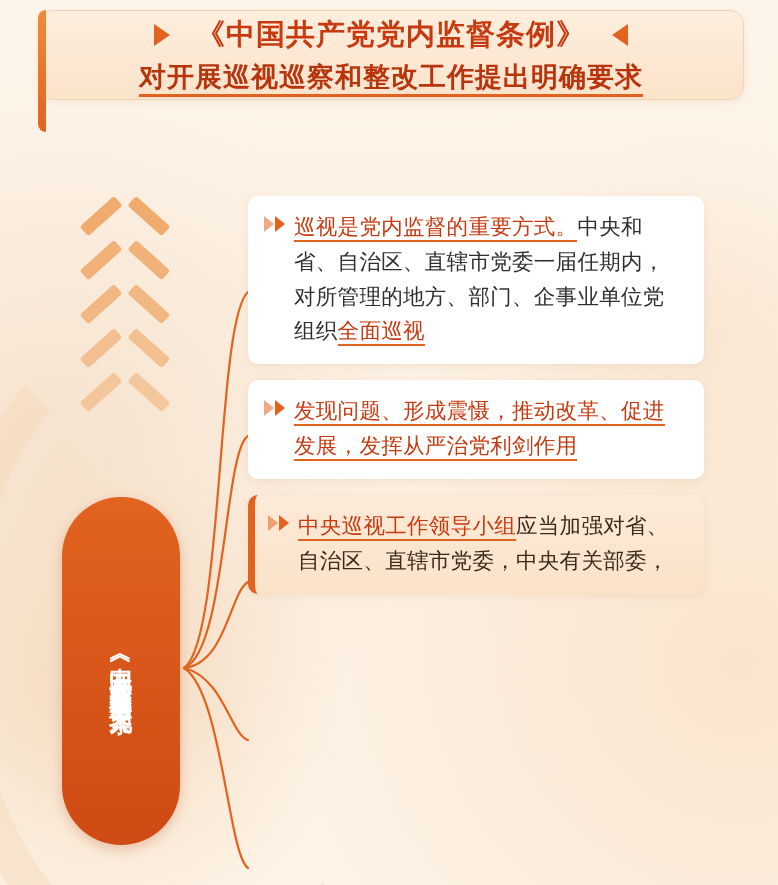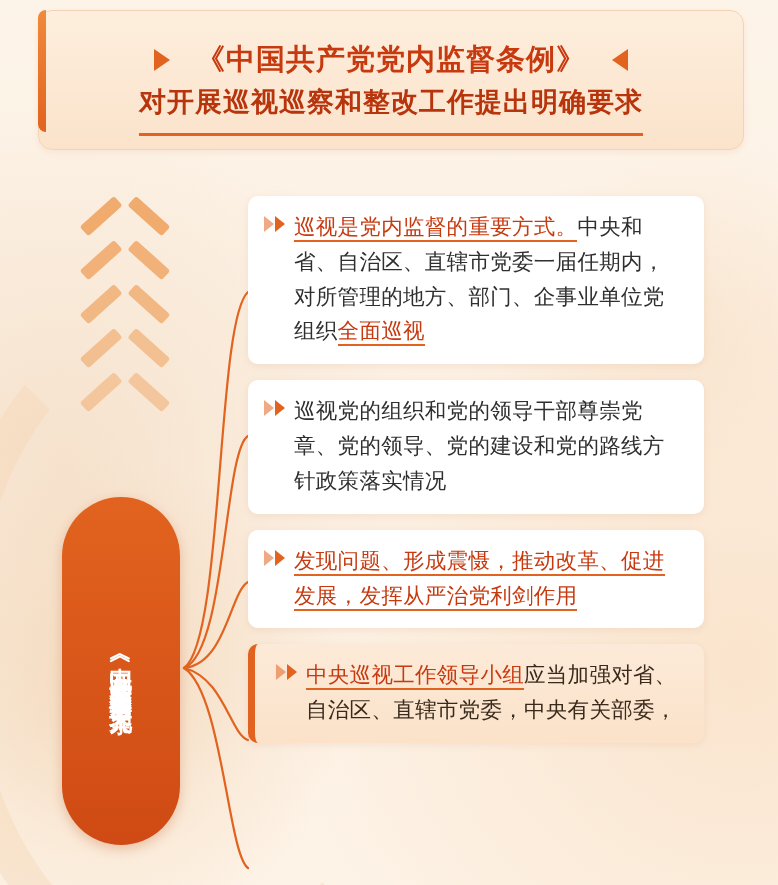--- a/index.html
+++ b/index.html
@@ -53,21 +53,21 @@
     border-right-color: transparent;
     border-top-color: transparent;
   }
 
   
   .header-wrap {
     position: absolute;
     left: 38px;
     top: 10px;
     width: 706px;
-    height: 140px;
+    height: 90px;
   }
   .header-card {
     position: absolute;
     inset: 0;
     background: linear-gradient(180deg, #fdeedd 0%, #fbe3cb 100%);
     border-radius: 14px;
     border: 1px solid #f3d4b2;
     box-shadow: 0 2px 6px rgba(206,140,86,.12);
   }
   .header-bar-left {
@@ -110,21 +110,21 @@
   }
   .title-sub {
     font-size: 27px;
     font-weight: bold;
     color: #b8340c;
     letter-spacing: 1px;
     white-space: nowrap;
   }
   .title-sub .ul {
     border-bottom: 3px solid #e2631f;
-    padding-bottom: 16px;
+    padding-bottom: 2px;
   }
 
   
   .pill {
     position: absolute;
     left: 62px;
     top: 497px;
     width: 118px;
     height: 348px;
     border-radius: 59px;
@@ -198,21 +198,21 @@
     box-shadow: 0 2px 7px rgba(190,130,90,.13);
     padding: 14px 18px 15px 16px;
     margin-bottom: 16px;
     display: flex;
     gap: 9px;
     align-items: flex-start;
   }
   .card.highlight {
     background: linear-gradient(180deg, #fcead8 0%, #fbe2c9 100%);
     border-left: 7px solid #e2631f;
-    padding-left: 21px;
+    padding-left: 13px;
     justify-content: center;
   }
   .card-arrow {
     flex: 0 0 auto;
     margin-top: 6px;
     display: flex;
     align-items: center;
     gap: 1px;
   }
   .card-arrow b {
@@ -302,29 +302,20 @@
   <div class="card">
     <span class="card-arrow">
         <b></b>
         <b></b>
       </span>
     <div class="card-text">
       <span class="em">巡视是党内监督的重要方式。</span><span>中央和省、自治区、直辖市党委一届任期内，对所管理的地方、部门、企事业单位党组织</span><span class="em">全面巡视</span>
     </div>
   </div>
 
-  <div class="card">
-    <span class="card-arrow">
-        <b></b>
-        <b></b>
-      </span>
-    <div class="card-text">
-      <span>巡视党的组织和党的领导干部尊崇党章、党的领导、党的建设和党的路线方针政策落实情况</span>
-    </div>
-  </div>
 
 
   <div class="card">
     <span class="card-arrow">
         <b></b>
         <b></b>
       </span>
     <div class="card-text">
       <span class="em">发现问题、形成震慑，推动改革、促进发展，发挥从严治党利剑作用</span>
     </div>

